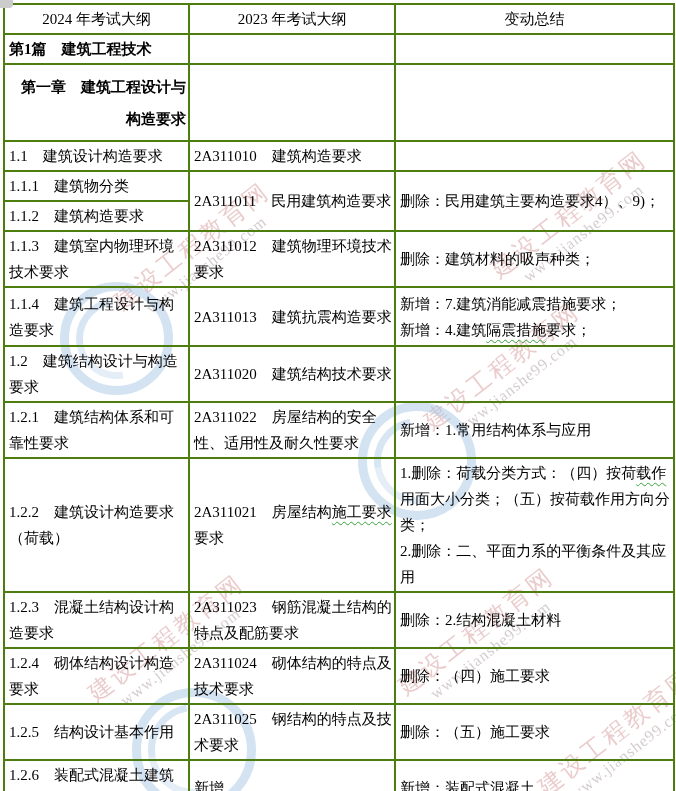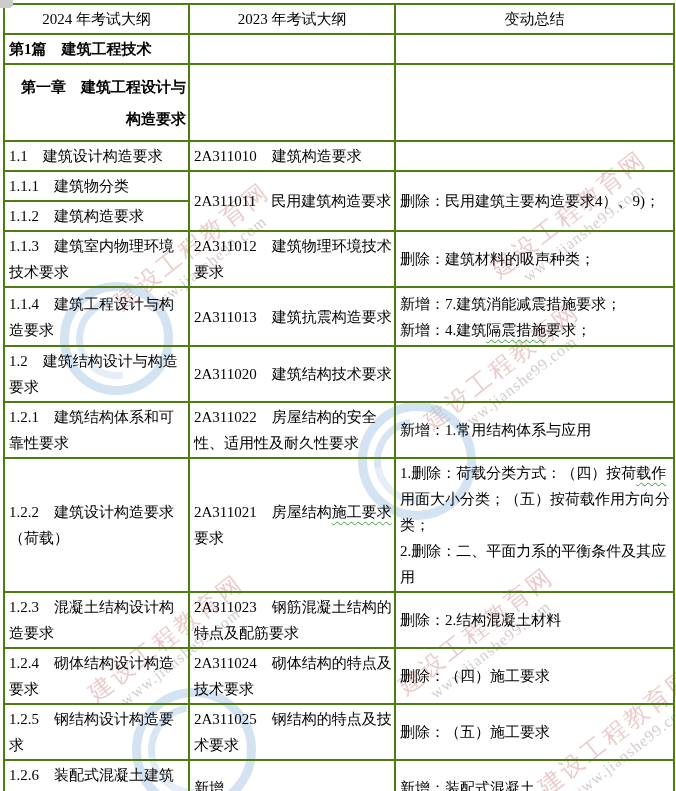--- a/index.html
+++ b/index.html
@@ -162,21 +162,21 @@
     <td>1.2.3　混凝土结构设计构造要求</td>
     <td>2A311023　钢筋混凝土结构的特点及配筋要求</td>
     <td>删除：2.结构混凝土材料</td>
   </tr>
   <tr style="height:55px">
     <td>1.2.4　砌体结构设计构造要求</td>
     <td>2A311024　砌体结构的特点及技术要求</td>
     <td>删除：（四）施工要求</td>
   </tr>
   <tr style="height:52px">
-    <td>1.2.5　钢结构设计构造要求</td>
+    <td>1.2.5　结构设计基本作用</td>
     <td>2A311025　钢结构的特点及技术要求</td>
     <td>删除：（五）施工要求</td>
   </tr>
   <tr style="height:51px">
     <td>1.2.6　装配式混凝土建筑设计构造要求</td>
     <td>新增</td>
     <td>新增：装配式混凝土</td>
   </tr>
 </tbody>
   </table>

